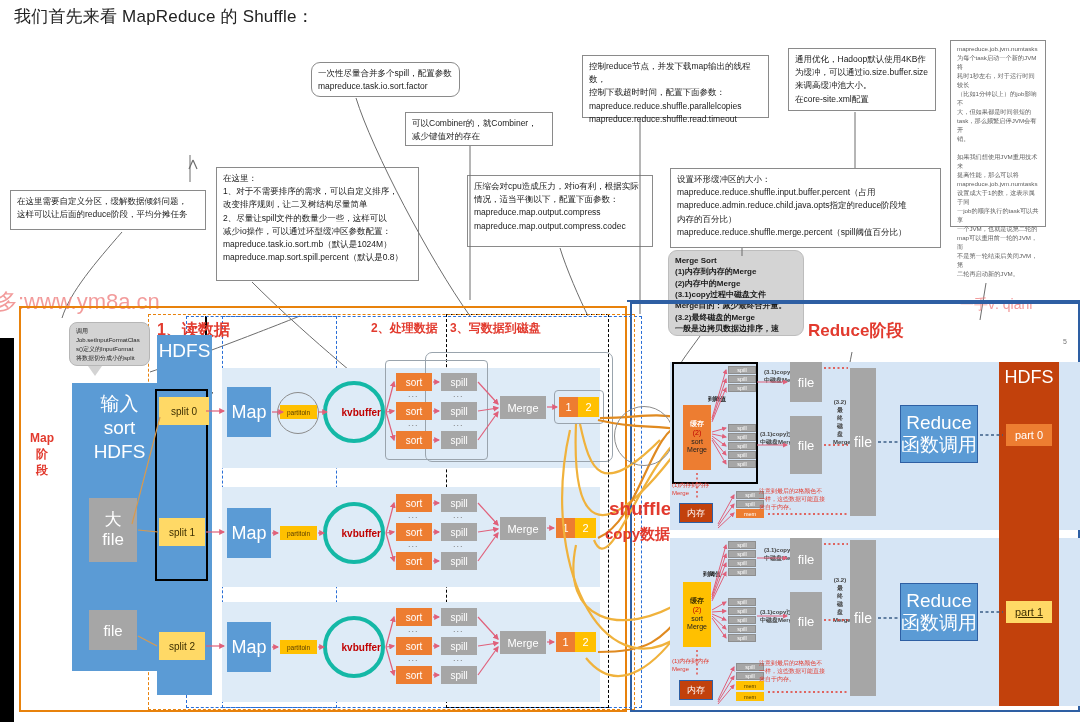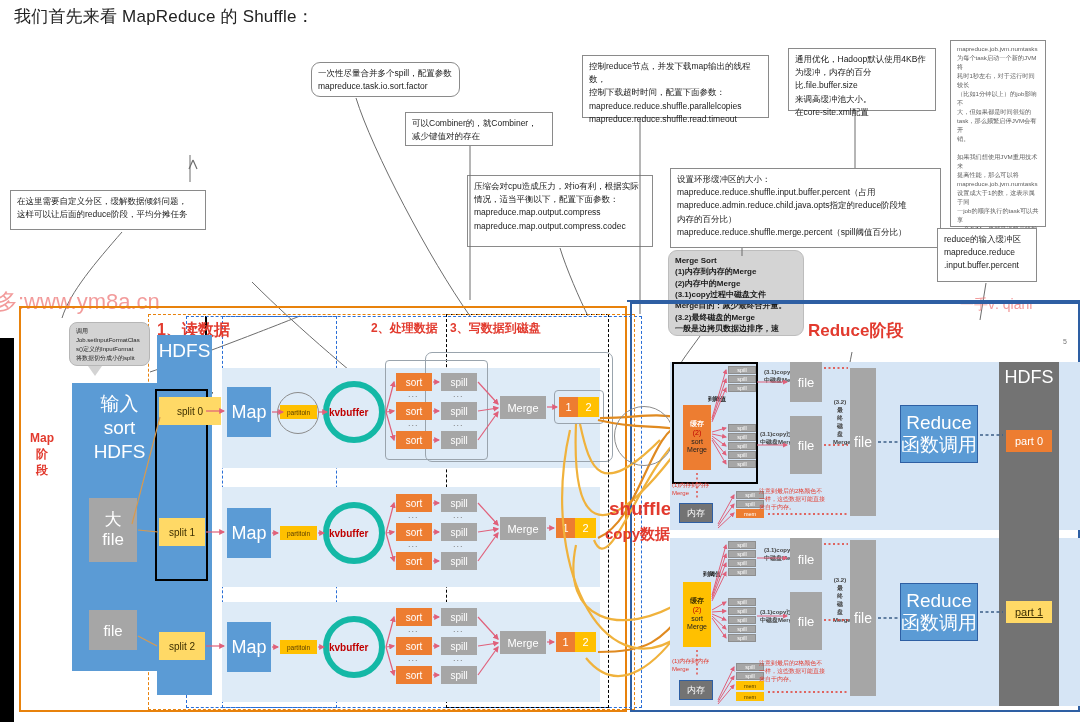--- a/index.html
+++ b/index.html
@@ -54,32 +54,32 @@
   .thin-grey{ position:absolute; border:1px solid #9aa4ad; border-radius:4px; }
   .hline-blue{ position:absolute; height:2px; background:#2e5fa3; }
 
   
   .red-label{ position:absolute; color:#e23a2e; font-weight:bold; white-space:nowrap; }
 
   
   .blk{ position:absolute; display:flex; align-items:center; justify-content:center;
         text-align:center; color:#fff; }
   .blue-fill{ background:#5b9bd5; }
-  .blue-deep{ background:#737373; }
+  .blue-deep{ background:#c2410c; }
   .grey-fill{ background:#a6a6a6; }
   .orange-fill{ background:#ed7d31; }
   .amber-fill{ background:#ffc000; }
   .lightamber{ background:#ffd966; color:#3d2f00; }
   .band{ position:absolute; background:#deebf7; }
   .band-r{ position:absolute; background:#d6e5f5; }
 
   .kv-ring{
     position:absolute; border-radius:50%;
-    border:6px solid #14b8a6; background:transparent;
-    display:flex; align-items:center; justify-content:flex-start;
+    border:4px solid #14b8a6; background:transparent;
+    display:flex; align-items:center; justify-content:flex-end;
   }
   .kv-ring span{ color:#c00000; font-size:10px; font-weight:bold; }
   .circle-thin{ position:absolute; border:1px solid #8c8c8c; border-radius:50%; }
 
   .mini{ position:absolute; font-size:7px; }
   .dots{ position:absolute; color:#7b7b7b; font-size:9px; letter-spacing:1px; }
 
   .wm{ position:absolute; color:#f08a8a; opacity:.85; white-space:nowrap; }
   .wm-grey{ position:absolute; color:#b9c4cf; white-space:nowrap; }
 
@@ -98,39 +98,46 @@
 <body>
 
 <div id="stage">
 
   <div class="page-title">我们首先来看 MapReduce 的 Shuffle：</div>
 
 
   <div class="note" style="left:10px; top:190px; width:196px; height:40px;">在这里需要自定义分区，缓解数据倾斜问题，
 这样可以让后面的reduce阶段，平均分摊任务</div>
 
+  <div class="note" style="left:216px; top:167px; width:203px; height:114px;">在这里：
+1、对于不需要排序的需求，可以自定义排序，
+改变排序规则，让二叉树结构尽量简单
+2、尽量让spill文件的数量少一些，这样可以
+减少io操作，可以通过环型缓冲区参数配置：
+mapreduce.task.io.sort.mb（默认是1024M）
+mapreduce.map.sort.spill.percent（默认是0.8）</div>
 
   <div class="note round" style="left:311px; top:62px; width:149px; height:35px;">一次性尽量合并多个spill，配置参数
 mapreduce.task.io.sort.factor</div>
 
   <div class="note" style="left:405px; top:112px; width:148px; height:34px;">可以Combiner的，就Combiner，
 减少键值对的存在</div>
 
   <div class="note" style="left:467px; top:175px; width:186px; height:72px;">压缩会对cpu造成压力，对io有利，根据实际
 情况，适当平衡以下，配置下面参数：
 mapreduce.map.output.compress
 mapreduce.map.output.compress.codec</div>
 
   <div class="note" style="left:582px; top:55px; width:187px; height:63px;">控制reduce节点，并发下载map输出的线程数，
 控制下载超时时间，配置下面参数：
 mapreduce.reduce.shuffle.parallelcopies
 mapreduce.reduce.shuffle.read.timeout</div>
 
   <div class="note" style="left:788px; top:48px; width:148px; height:63px;">通用优化，Hadoop默认使用4KB作
-为缓冲，内存的百分比.file.buffer.size
+为缓冲，可以通过io.size.buffer.size
 来调高缓冲池大小。
 在core-site.xml配置</div>
 
   <div class="note" style="left:670px; top:168px; width:271px; height:80px;">设置环形缓冲区的大小：
 mapreduce.reduce.shuffle.input.buffer.percent（占用
 mapreduce.admin.reduce.child.java.opts指定的reduce阶段堆
 内存的百分比）
 mapreduce.reduce.shuffle.merge.percent（spill阈值百分比）</div>
 
   <div class="note tiny" style="left:950px; top:40px; width:96px; height:187px;">mapreduce.job.jvm.numtasks
@@ -144,23 +151,20 @@
 如果我们想使用JVM重用技术来
 提高性能，那么可以将
 mapreduce.job.jvm.numtasks
 设置成大于1的数，这表示属于同
 一job的顺序执行的task可以共享
 一个JVM，也就是说第二轮的
 map可以重用前一轮的JVM，而
 不是第一轮结束后关闭JVM，第
 二轮再启动新的JVM。</div>
 
-  <div class="note" style="left:937px; top:228px; width:100px; height:54px;">reduce的输入缓冲区
-mapreduce.reduce
-.input.buffer.percent</div>
 
   <div class="note bubble2" style="left:668px; top:250px; width:136px; height:86px;">Merge Sort
 (1)内存到内存的Merge
 (2)内存中的Merge
 (3.1)copy过程中磁盘文件
 Merge目的：减少最终合并量。
 (3.2)最终磁盘的Merge
 一般是边拷贝数据边排序，速</div>
 
   <svg class="overlay">
@@ -229,21 +233,21 @@
   <div class="blk" style="left:72px; top:388px; width:95px; height:80px; font-size:19px; line-height:1.25; flex-direction:column; white-space:pre-line;"><span>输入
 sort
 HDFS</span></div>
 
   <div class="blk grey-fill" style="left:89px; top:498px; width:48px; height:64px; font-size:17px; line-height:1.2; white-space:pre-line;"><span>大
 file</span></div>
   <div class="blk grey-fill" style="left:89px; top:610px; width:48px; height:40px; font-size:15px;">file</div>
 
   <div class="solid-black" style="left:155px; top:389px; width:53px; height:192px;"></div>
 
-  <div class="blk lightamber" style="left:159px; top:397px; width:62px; height:28px; font-size:10px;text-align:center;">split 0</div>
+  <div class="blk lightamber" style="left:159px; top:397px; width:50px; height:28px; font-size:10px;text-align:center;">split 0</div>
   <div class="blk lightamber" style="left:159px; top:518px; width:46px; height:28px; font-size:10px;">split 1</div>
   <div class="blk lightamber" style="left:159px; top:632px; width:46px; height:28px; font-size:10px;">split 2</div>
 
   <svg class="overlay">
     <g stroke="#d99a4e" stroke-width="1.2" fill="none">
       <path d="M132,524 L160,417"></path>
       <path d="M138,530 L158,532"></path>
       <path d="M138,636 L157,646"></path>
     </g>
   </svg>
@@ -459,21 +463,21 @@
   <div class="redtext" style="left:759px; top:487px; width:96px; white-space:pre-line;"><span>注意到最后的2格颜色不
 一样，这些数据可能直接
 来自于内存。</span></div>
 
   <div class="blk blue-fill" style="left:900px; top:405px; width:78px; height:58px; flex-direction:column; font-size:19px; line-height:1.15; border:1px solid #2e5fa3; white-space:pre-line;"><span>Reduce
 函数调用</span></div>
 
   <div class="blk blue-deep" style="left:999px; top:362px; width:60px; height:344px;"></div>
   <div class="blk" style="left:999px; top:363px; width:60px; height:28px; font-size:18px;">HDFS</div>
 
-  <div class="blk orange-fill" style="left:1006px; top:424px; width:46px; height:22px; font-size:11px;margin-top:6px;">part 0</div>
+  <div class="blk orange-fill" style="left:1006px; top:424px; width:46px; height:22px; font-size:11px;">part 0</div>
   <div class="blk lightamber" style="left:1006px; top:601px; width:46px; height:22px; font-size:11px;text-decoration:underline;">part 1</div>
 
   <div class="spill-chip" style="left:728px; top:541px; width:28px; height:8px;">spill</div>
   <div class="spill-chip" style="left:728px; top:550px; width:28px; height:8px;">spill</div>
   <div class="spill-chip" style="left:728px; top:559px; width:28px; height:8px;">spill</div>
   <div class="spill-chip" style="left:728px; top:568px; width:28px; height:8px;">spill</div>
 
   <div class="spill-chip" style="left:728px; top:598px; width:28px; height:8px;">spill</div>
   <div class="spill-chip" style="left:728px; top:607px; width:28px; height:8px;">spill</div>
   <div class="spill-chip" style="left:728px; top:616px; width:28px; height:8px;">spill</div>

